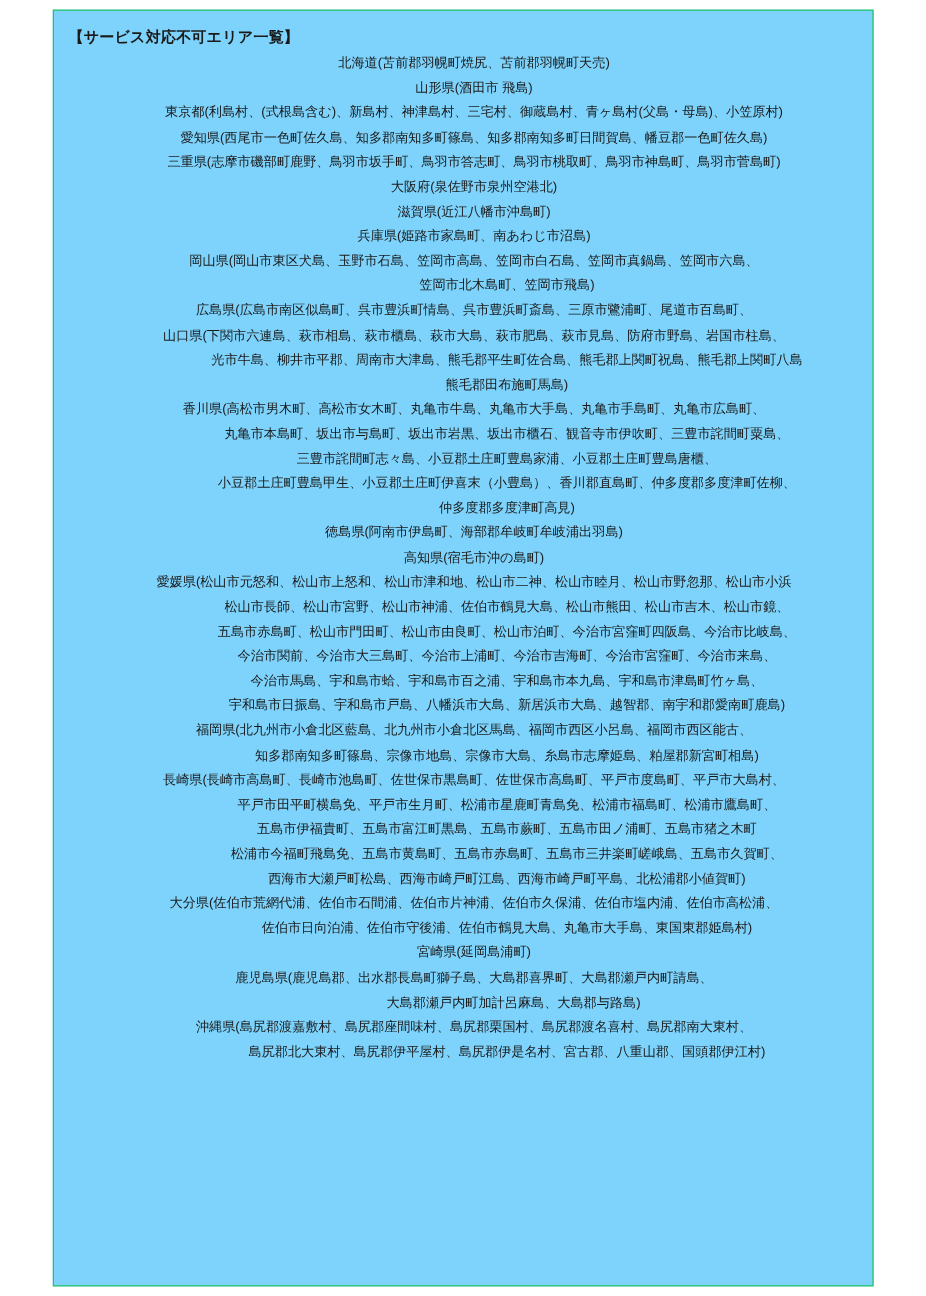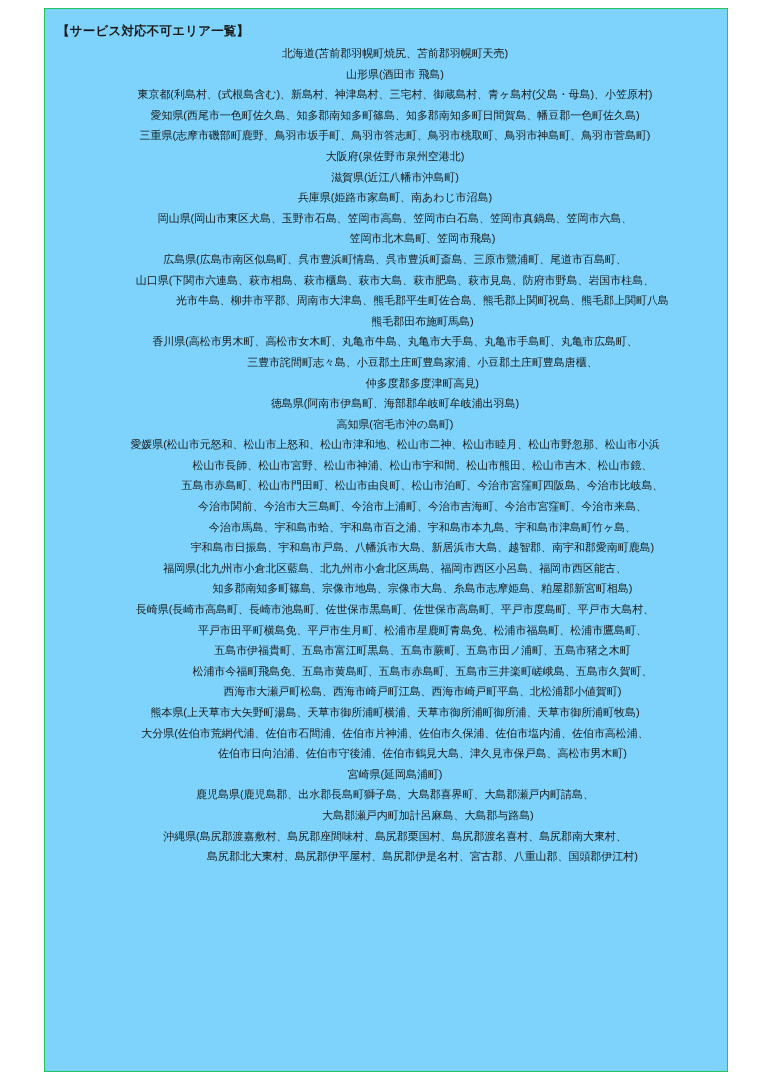--- a/index.html
+++ b/index.html
@@ -86,54 +86,53 @@
       <div class="entry">
         <div class="line">広島県(広島市南区似島町、呉市豊浜町情島、呉市豊浜町斎島、三原市鷺浦町、尾道市百島町、</div>
       </div>
       <div class="entry">
         <div class="line">山口県(下関市六連島、萩市相島、萩市櫃島、萩市大島、萩市肥島、萩市見島、防府市野島、岩国市柱島、</div>
         <div class="line indent">　　　光市牛島、柳井市平郡、周南市大津島、熊毛郡平生町佐合島、熊毛郡上関町祝島、熊毛郡上関町八島</div>
         <div class="line indent">　　　熊毛郡田布施町馬島)</div>
       </div>
       <div class="entry">
         <div class="line">香川県(高松市男木町、高松市女木町、丸亀市牛島、丸亀市大手島、丸亀市手島町、丸亀市広島町、</div>
+        <div class="line indent">　　　丸亀市本島町、坂出市与島町、坂出市岩黒、坂出市櫃石、観音寺市伊吹町、三豊市詫間町粟島、</div>
         <div class="line indent">　　　三豊市詫間町志々島、小豆郡土庄町豊島家浦、小豆郡土庄町豊島唐櫃、</div>
+        <div class="line indent">　　　小豆郡土庄町豊島甲生、小豆郡土庄町伊喜末（小豊島）、香川郡直島町、仲多度郡多度津町佐柳、</div>
         <div class="line indent">　　　仲多度郡多度津町高見)</div>
       </div>
       <div class="entry">
         <div class="line">徳島県(阿南市伊島町、海部郡牟岐町牟岐浦出羽島)</div>
       </div>
       <div class="entry">
         <div class="line">高知県(宿毛市沖の島町)</div>
       </div>
       <div class="entry">
         <div class="line">愛媛県(松山市元怒和、松山市上怒和、松山市津和地、松山市二神、松山市睦月、松山市野忽那、松山市小浜</div>
-        <div class="line indent">　　　松山市長師、松山市宮野、松山市神浦、松山市宇和間、松山市熊田、松山市吉木、松山市鏡、</div>
+        <div class="line indent">　　　松山市長師、松山市宮野、松山市神浦、佐伯市鶴見大島、松山市熊田、松山市吉木、松山市鏡、</div>
         <div class="line indent">　　　五島市赤島町、松山市門田町、松山市由良町、松山市泊町、今治市宮窪町四阪島、今治市比岐島、</div>
         <div class="line indent">　　　今治市関前、今治市大三島町、今治市上浦町、今治市吉海町、今治市宮窪町、今治市来島、</div>
         <div class="line indent">　　　今治市馬島、宇和島市蛤、宇和島市百之浦、宇和島市本九島、宇和島市津島町竹ヶ島、</div>
         <div class="line indent">　　　宇和島市日振島、宇和島市戸島、八幡浜市大島、新居浜市大島、越智郡、南宇和郡愛南町鹿島)</div>
       </div>
       <div class="entry">
         <div class="line">福岡県(北九州市小倉北区藍島、北九州市小倉北区馬島、福岡市西区小呂島、福岡市西区能古、</div>
         <div class="line indent">　　　知多郡南知多町篠島、宗像市地島、宗像市大島、糸島市志摩姫島、粕屋郡新宮町相島)</div>
       </div>
       <div class="entry">
         <div class="line">長崎県(長崎市高島町、長崎市池島町、佐世保市黒島町、佐世保市高島町、平戸市度島町、平戸市大島村、</div>
         <div class="line indent">　　　平戸市田平町横島免、平戸市生月町、松浦市星鹿町青島免、松浦市福島町、松浦市鷹島町、</div>
         <div class="line indent">　　　五島市伊福貴町、五島市富江町黒島、五島市蕨町、五島市田ノ浦町、五島市猪之木町</div>
         <div class="line indent">　　　松浦市今福町飛島免、五島市黄島町、五島市赤島町、五島市三井楽町嵯峨島、五島市久賀町、</div>
         <div class="line indent">　　　西海市大瀬戸町松島、西海市崎戸町江島、西海市崎戸町平島、北松浦郡小値賀町)</div>
       </div>
       <div class="entry">
-        <div class="line">熊本県(上天草市大矢野町湯島、天草市御所浦町横浦、天草市御所浦町御所浦、天草市御所浦町牧島)</div>
-      </div>
-      <div class="entry">
         <div class="line">大分県(佐伯市荒網代浦、佐伯市石間浦、佐伯市片神浦、佐伯市久保浦、佐伯市塩内浦、佐伯市高松浦、</div>
-        <div class="line indent">　　　佐伯市日向泊浦、佐伯市守後浦、佐伯市鶴見大島、津久見市保戸島、高松市男木町)</div>
+        <div class="line indent">　　　佐伯市日向泊浦、佐伯市守後浦、佐伯市鶴見大島、丸亀市大手島、東国東郡姫島村)</div>
       </div>
       <div class="entry">
         <div class="line">宮崎県(延岡島浦町)</div>
       </div>
       <div class="entry">
         <div class="line">鹿児島県(鹿児島郡、出水郡長島町獅子島、大島郡喜界町、大島郡瀬戸内町請島、</div>
         <div class="line indent">　　　　大島郡瀬戸内町加計呂麻島、大島郡与路島)</div>
       </div>
       <div class="entry">
         <div class="line">沖縄県(島尻郡渡嘉敷村、島尻郡座間味村、島尻郡栗国村、島尻郡渡名喜村、島尻郡南大東村、</div>

